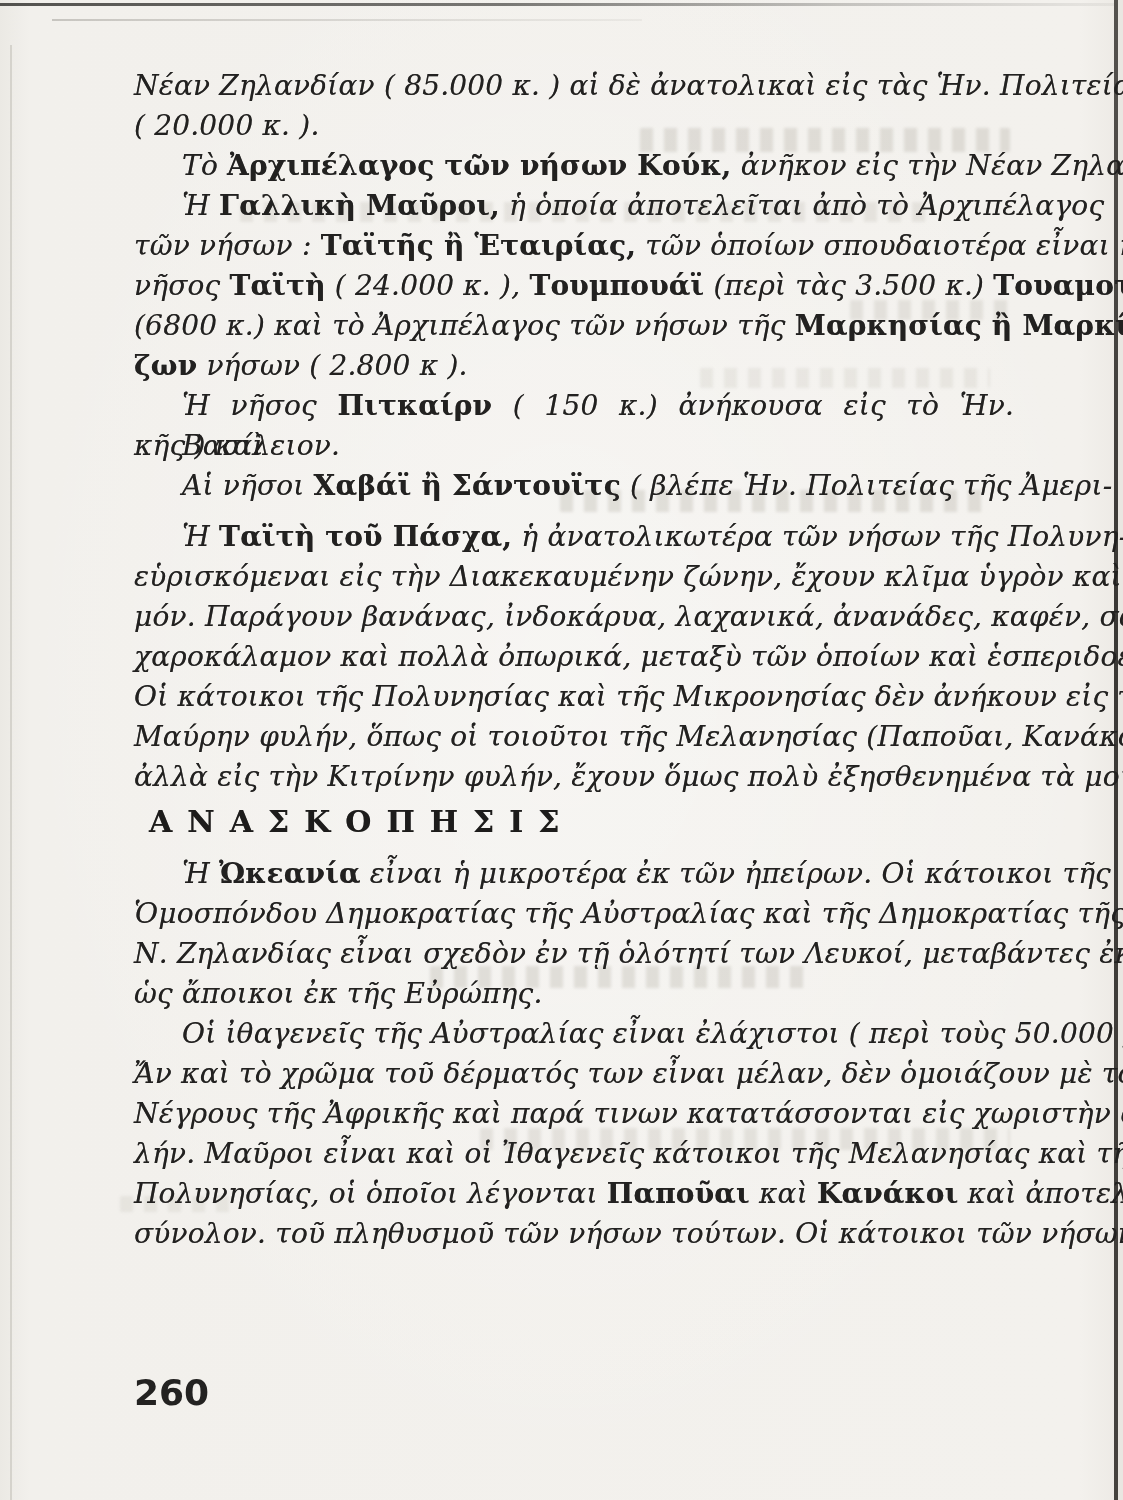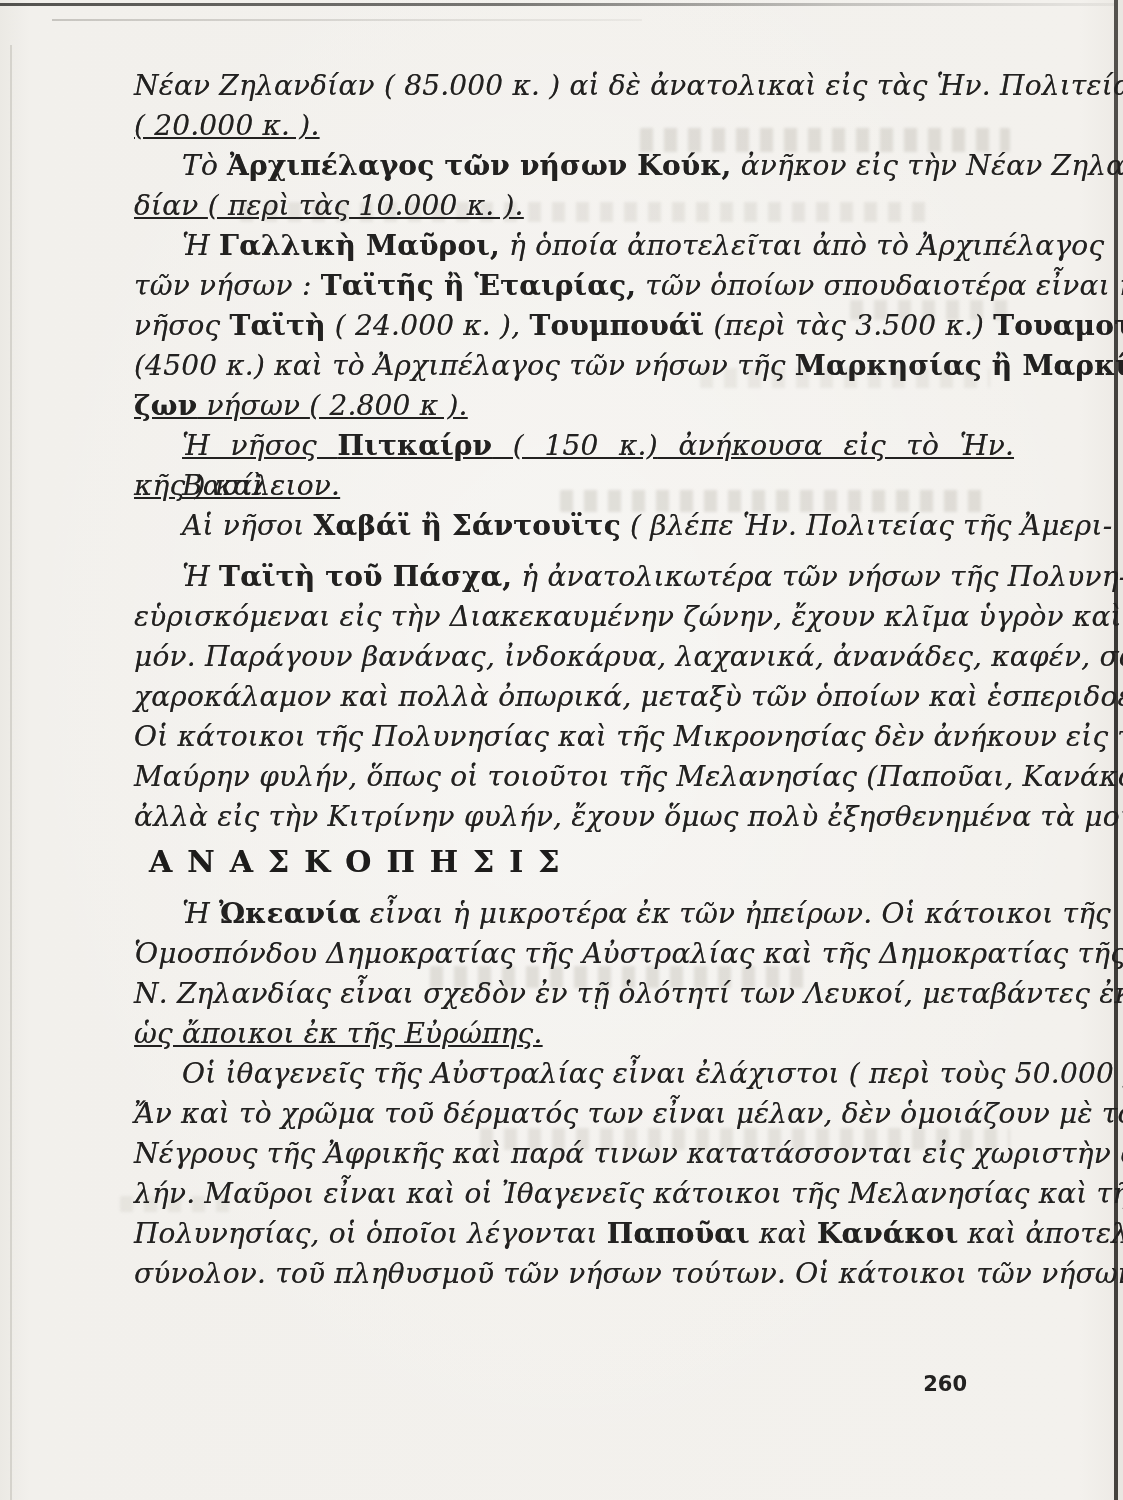--- a/index.html
+++ b/index.html
@@ -57,41 +57,41 @@
     text-shadow: 0 0 0.5px rgba(30,29,28,.55);
   }
   .paragraph { margin: 0; }
   .paragraph.space-before { margin-top: 11px; }
   .line {
     height: 40px; line-height: 40px;
     text-align: justify;
     text-align-last: justify;
     white-space: nowrap;
   }
-  .line.last { text-align-last: left; white-space: normal; text-decoration: underline; }
+  .line.last { text-align-last: left; white-space: normal; }
   .line.indent { padding-left: 48px; }
   .run-n { font-style: italic; }
   .run-b { font-weight: bold; font-style: normal; }
   .run-i { font-style: italic; }
   .heading {
     margin: 3px 0 10px 0;
     height: 44px; line-height: 44px;
     text-align: left;
     font-weight: bold;
     font-size: 30px;
     letter-spacing: 15px;
     text-indent: 15px;
     color: #1d1c1b;
   }
   .page-number {
     position: absolute; top: 1372px; left: 134px; width: 833px;
-    text-align: right;
+    text-align: left;
     font-family: "DejaVu Sans", sans-serif;
     font-weight: bold;
-    font-size: 21px;
+    font-size: 36px;
     color: #232221;
   }
 </style>
 </head>
 <body>
 
 <div class="page">
   <div class="edge-top"></div>
   <div class="edge-top2"></div>
   <div class="edge-left"></div>
@@ -107,27 +107,26 @@
   <div class="ghost" style="left:480px; top:1128px; width:530px; height:22px; opacity:.8;"></div>
   <div class="ghost" style="left:120px; top:1196px; width:110px; height:16px; opacity:.6;"></div>
 
   <div class="text-block">
       <div class="paragraph">
         <div class="line"><span class="run-n">Νέαν Ζηλανδίαν </span><span class="run-i">( 85.000 κ. )</span><span class="run-n"> αἱ δὲ ἀνατολικαὶ εἰς τὰς Ἡν. Πολιτείας</span></div>
         <div class="line last"><span class="run-i">( 20.000 κ. ).</span></div>
       </div>
       <div class="paragraph">
         <div class="line indent"><span class="run-n">Τὸ </span><span class="run-b">Ἀρχιπέλαγος τῶν νήσων Κούκ,</span><span class="run-n"> ἀνῆκον εἰς τὴν Νέαν Ζηλαν-</span></div>
-        <div class="line last"><span class="run-n">δίαν </span><span class="run-i">( περὶ τὰς 10.000 κ. ).</span></div>
       </div>
       <div class="paragraph">
         <div class="line indent"><span class="run-n">Ἡ </span><span class="run-b">Γαλλικὴ Μαῦροι,</span><span class="run-n"> ἡ ὁποία ἀποτελεῖται ἀπὸ τὸ Ἀρχιπέλαγος</span></div>
         <div class="line"><span class="run-n">τῶν νήσων : </span><span class="run-b">Ταϊτῆς ἢ Ἑταιρίας,</span><span class="run-n"> τῶν ὁποίων σπουδαιοτέρα εἶναι ἡ</span></div>
         <div class="line"><span class="run-n">νῆσος </span><span class="run-b">Ταϊτὴ</span><span class="run-i"> ( 24.000 κ. ),</span><span class="run-n"> </span><span class="run-b">Τουμπουάϊ</span><span class="run-n"> (περὶ τὰς </span><span class="run-i">3.500</span><span class="run-n"> κ.) </span><span class="run-b">Τουαμοτοῦ</span></div>
-        <div class="line"><span class="run-i">(4500 κ.)</span><span class="run-n"> καὶ τὸ Ἀρχιπέλαγος τῶν νήσων τῆς </span><span class="run-b">Μαρκησίας ἢ Μαρκί-</span></div>
+        <div class="line"><span class="run-i">(6800 κ.)</span><span class="run-n"> καὶ τὸ Ἀρχιπέλαγος τῶν νήσων τῆς </span><span class="run-b">Μαρκησίας ἢ Μαρκί-</span></div>
         <div class="line last"><span class="run-b">ζων</span><span class="run-n"> νήσων </span><span class="run-i">( 2.800 κ ).</span></div>
       </div>
       <div class="paragraph">
         <div class="line last indent"><span class="run-n">Ἡ νῆσος </span><span class="run-b">Πιτκαίρν</span><span class="run-i"> ( 150 κ.)</span><span class="run-n"> ἀνήκουσα εἰς τὸ Ἡν. Βασίλειον.</span></div>
       </div>
       <div class="paragraph">
         <div class="line last"><span class="run-n">κῆς ) καὶ</span></div>
         <div class="line indent"><span class="run-n">Αἱ νῆσοι </span><span class="run-b">Χαβάϊ ἢ Σάντουϊτς</span><span class="run-n"> ( βλέπε Ἡν. Πολιτείας τῆς Ἀμερι-</span></div>
       </div>
       <div class="paragraph space-before">

